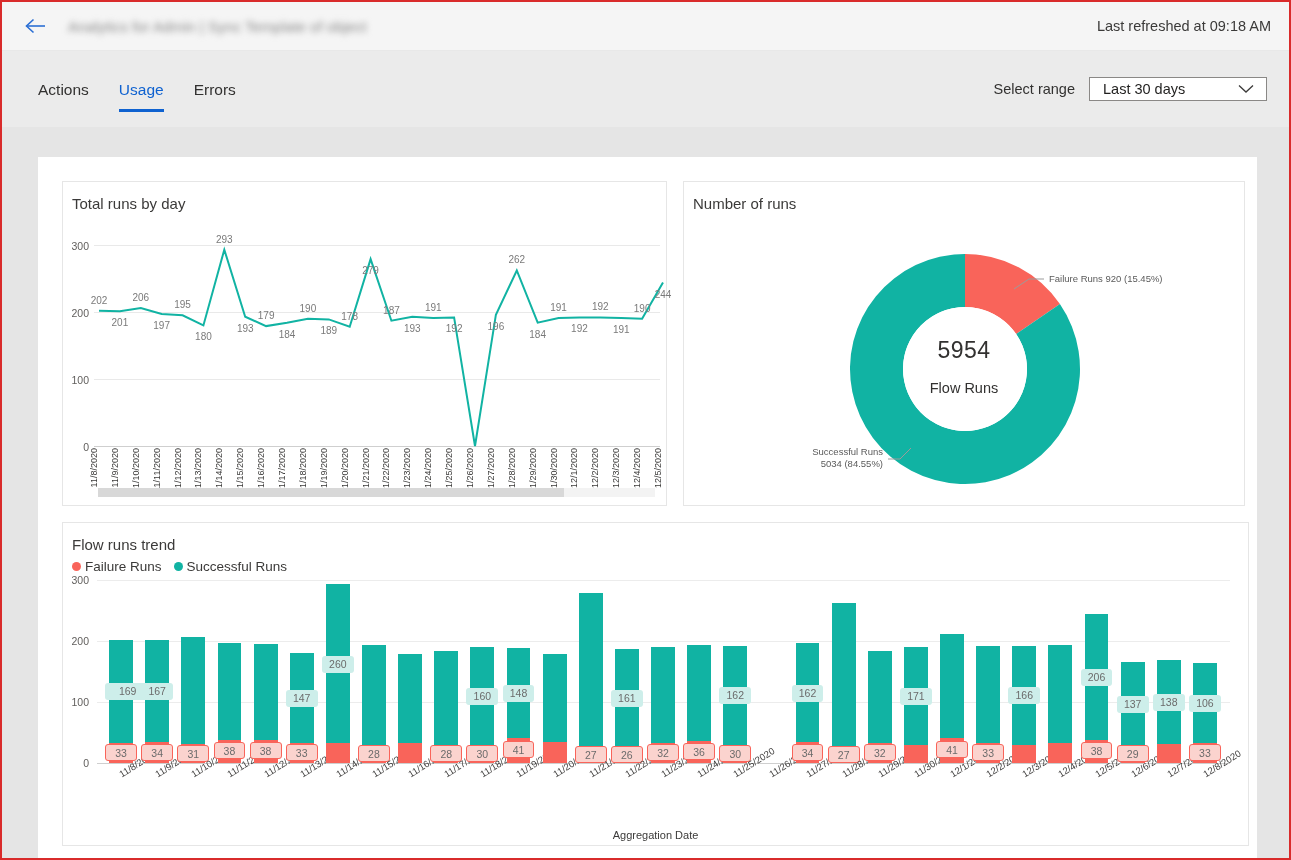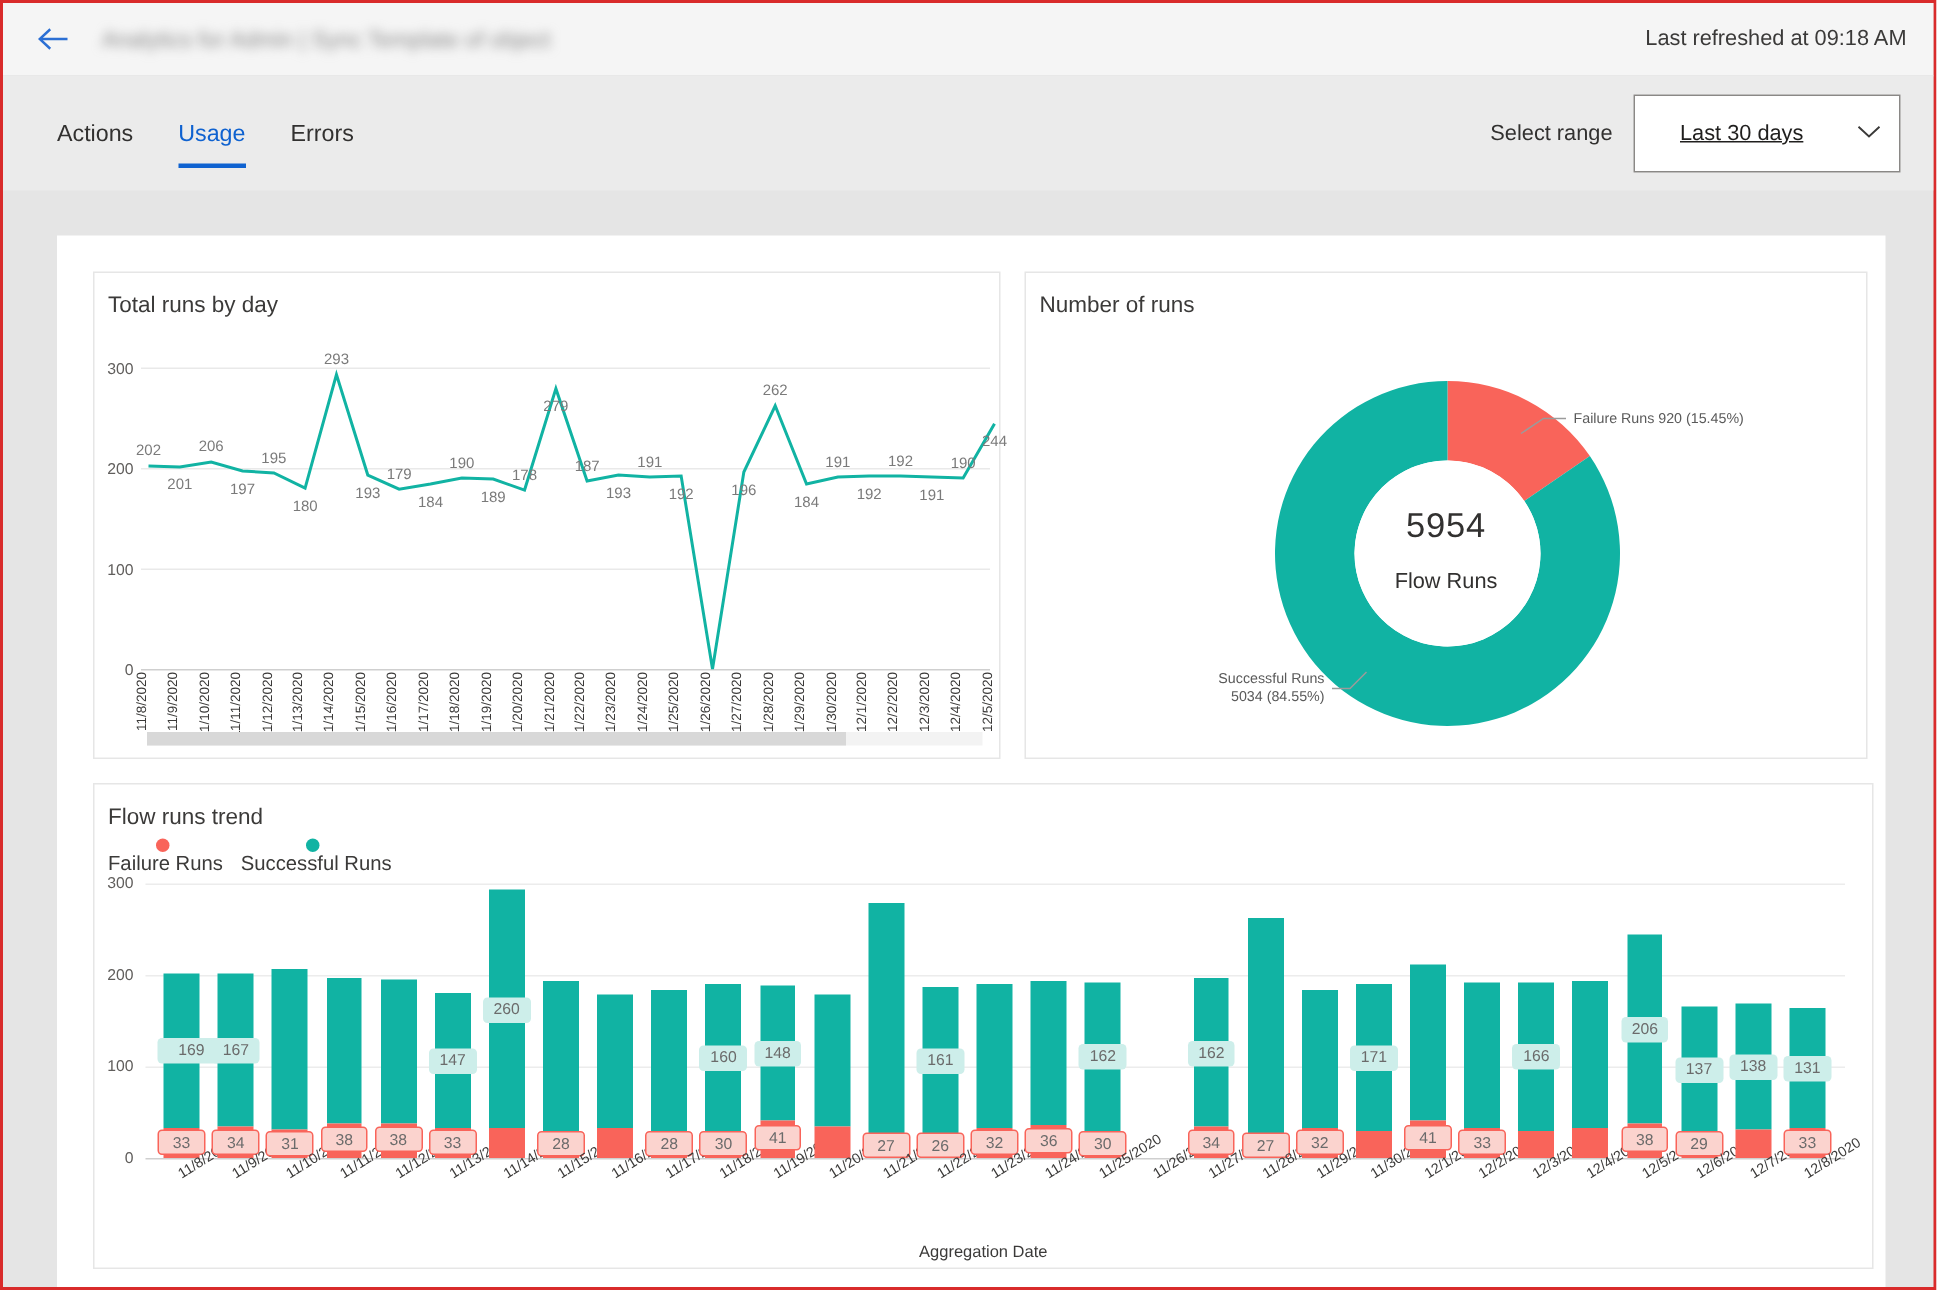--- a/index.html
+++ b/index.html
@@ -65,29 +65,28 @@
     border-bottom:3px solid transparent;
     line-height:20px;
   }
   .tab.active { color:#0f62d0; border-bottom-color:#0f62d0; font-weight:400; }
   .range-wrap {
     margin-left:auto;
     display:flex; align-items:center;
   }
   .range-label { font-size:14.5px; color:#323130; margin-right:14px; }
   .range-select {
-    width:178px; height:52px;
+    width:178px; height:24px;
     background:#ffffff;
     border:1px solid #8a8886;
     display:flex; align-items:center;
-    padding:0 12px 0 30px;
+    padding:0 12px 0 13px;
     font-size:14.5px;
     color:#201f1e;
     cursor:pointer;
-    text-decoration:underline;
   }
   .range-select .chev { margin-left:auto; color:#4a4a4a; }
   
   .content {
     position:absolute;
     left:36px; top:155px;
     width:1219px; height:705px;
     background:#ffffff;
     padding:24px 12px 0 24px;
   }
@@ -147,21 +146,21 @@
   
   .card-bar {
     width:1187px; height:324px;
     margin-top:16px; position:relative;
   }
   .legend {
     display:flex; align-items:center;
     padding:2px 0 0 9px;
     font-size:13.5px; color:#3b3a39;
   }
-  .legend-item { display:flex; align-items:center; margin-right:12px;flex-direction:column; }
+  .legend-item { display:flex; align-items:center; margin-right:12px; }
   .dot { width:9px; height:9px; border-radius:50%; margin-right:4px; display:inline-block; }
   .bar-plot { position:relative; width:100%; height:232px; margin-top:6px; }
   .bar-xtick {
     position:absolute;
     font-size:9.5px; color:#3b3a39;
     white-space:nowrap;
     transform-origin:left top;
     transform:rotate(-32deg);
   }
   .axis-title {
@@ -524,21 +523,21 @@
             <div style="position: absolute; left: 1093.88px; bottom: 49px; width: 23.8452px; height: 103.09px;">
               <div style="position: absolute; left: 0px; top: 0px; width: 100%; height: 84.18px; background: rgb(17, 179, 163);"></div>
               <div style="position: absolute; left: 0px; bottom: 0px; width: 100%; height: 18.91px; background: rgb(249, 100, 90);"></div>
             </div>
             <div class="seg-label succ" style="left: 1089.88px; width: 31.8452px; top: 114px;">138</div>
             <div class="bar-xtick" style="left: 1101.81px; top: 190px;">12/7/2020</div>
             <div style="position: absolute; left: 1130.01px; bottom: 49px; width: 23.8452px; height: 100.04px;">
               <div style="position: absolute; left: 0px; top: 0px; width: 100%; height: 79.91px; background: rgb(17, 179, 163);"></div>
               <div style="position: absolute; left: 0px; bottom: 0px; width: 100%; height: 20.13px; background: rgb(249, 100, 90);"></div>
             </div>
-            <div class="seg-label succ" style="left: 1126.01px; width: 31.8452px; top: 114.915px;">131</div>
+            <div class="seg-label succ" style="left: 1126.01px; width: 31.8452px; top: 114.915px;">106</div>
             <div class="seg-label fail" style="left: 1126.01px; width: 31.8452px; top: 163.935px;">33</div>
             <div class="bar-xtick" style="left: 1137.94px; top: 190px;">12/8/2020</div>
           </div>
       </div>
       <div class="axis-title">Aggregation Date</div>
     </div>
 
   </div>
 </div>
 

